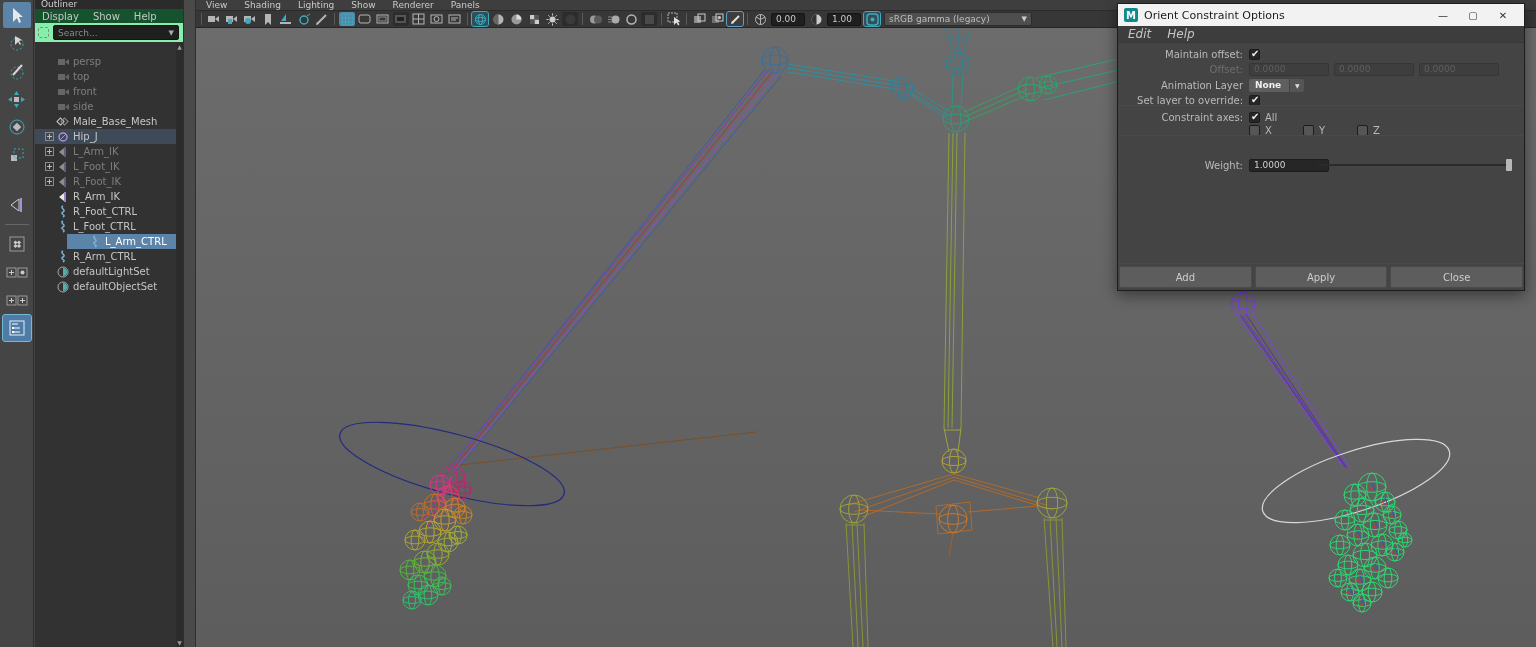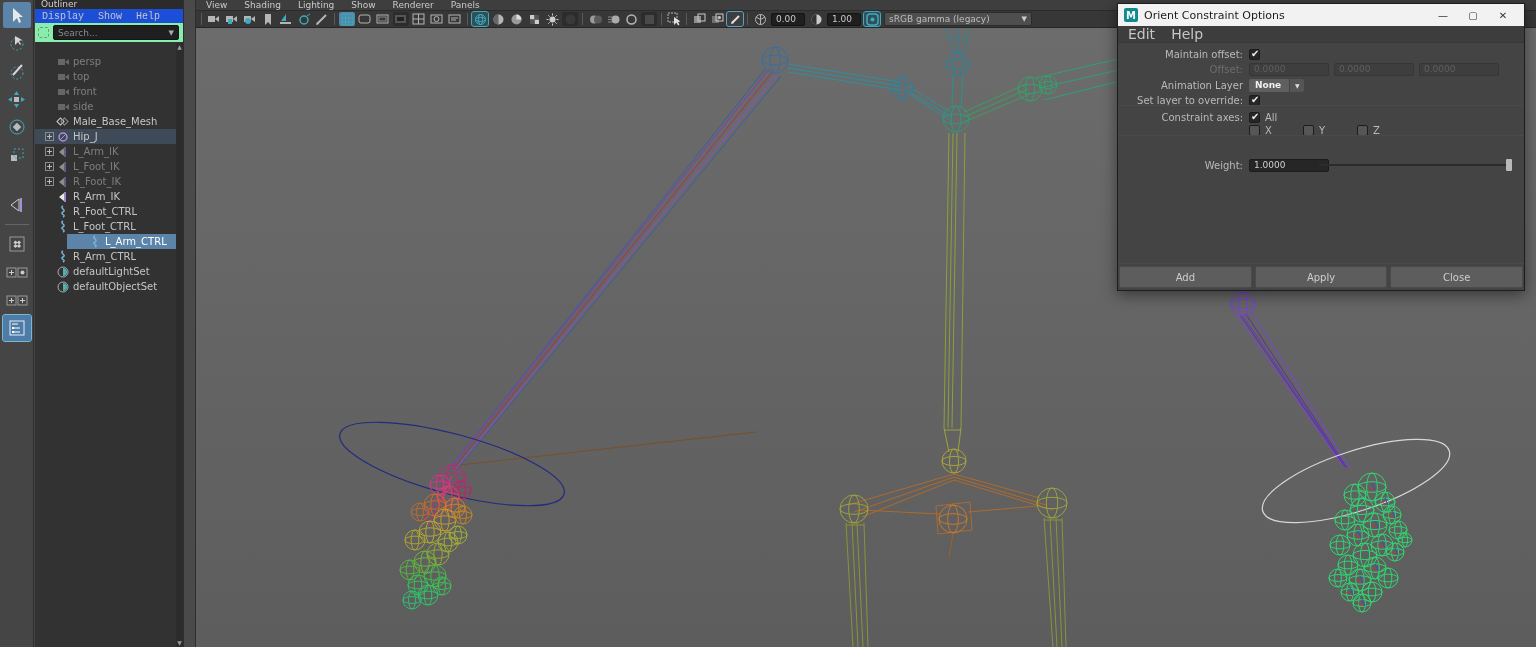--- a/index.html
+++ b/index.html
@@ -11,21 +11,21 @@
   .toolbox { position:absolute; left:0; top:0; width:34px; height:647px; background:#454545; border-right:1px solid #2e2e2e; }
   .tool { width:28px; height:26px; margin:2px auto 2px auto; display:flex; align-items:center; justify-content:center; border-radius:2px; }
   .tool.selected { background:#5b84a8; }
   .tool.selected2 { background:#4f7ca6; outline:1px solid #74b9d8; }
   .tbox-divider { width:24px; height:1px; background:#666; margin:6px auto; }
   .tbox-gap { height:20px; }
 
   
   .outliner { position:absolute; left:35px; top:0; width:148px; height:647px; background:#323232; }
   .ol-tab { height:9px; background:#2b2b2b; color:#cfcfcf; font-size:9px; line-height:9px; padding-left:6px; overflow:hidden; }
-  .ol-menus { height:14px; display:flex; gap:14px; padding-left:7px; align-items:center; background:#1d4ed8;font-family:Liberation Mono, monospace; }
+  .ol-menus { height:14px; display:flex; gap:14px; padding-left:7px; align-items:center; background:#14532d; }
   .ol-menus span { color:#c6c6c6; font-size:10px; }
   .ol-search { height:19px; display:flex; align-items:center; gap:4px; padding:0 4px 0 3px; background:#86efac; }
   .sel-mask { width:11px; height:11px; border:1px dashed #8a8a8a; border-radius:2px; }
   .search-box { flex:1; height:15px; background:#1f1f1f; border:1px solid #151515; border-radius:2px;
                 display:flex; align-items:center; padding:0 4px; }
   .search-box .ph { color:#8a8a8a; font-size:9px; flex:1; }
   .search-box .dd { color:#aaa; font-size:7px; }
   .ol-list { position:absolute; top:54px; left:0; right:7px; }
   .ol-row { height:15px; display:flex; align-items:center; font-size:10px; color:#c6c6c6; position:relative; }
   .ol-row.lead { background:#3e4a57; }
@@ -66,21 +66,21 @@
 
   
   .dialog { position:absolute; left:1117px; top:3px; width:408px; height:288px; background:#444;
             border:1px solid #1d1d1d; box-shadow:0 4px 14px rgba(0,0,0,.45); }
   .dlg-title { height:22px; background:#f2f2f2; display:flex; align-items:center; padding:0 6px; }
   .maya-badge { width:14px; height:14px; background:#0f8a8f; color:#fff; font-size:10px; font-weight:bold;
                 display:flex; align-items:center; justify-content:center; border-radius:2px; margin-right:6px; }
   .dlg-title .ttl { color:#1c1c1c; font-size:11px; flex:1; }
   .win-btn { width:30px; height:20px; display:flex; align-items:center; justify-content:center; color:#333; font-size:10px; }
   .dlg-menus { height:17px; background:#3d3d3d; display:flex; gap:16px; align-items:center; padding-left:10px; border-bottom:1px solid #383838; }
-  .dlg-menus span { color:#c6c6c6; font-size:14px; }
+  .dlg-menus span { color:#c6c6c6; font-size:12px;font-style:italic; }
   .dlg-body { position:relative; height:226px; }
   .drow { position:absolute; left:0; right:4px; height:14px; display:flex; align-items:center; }
   .dlabel { width:131px; text-align:right; color:#b9b9b9; font-size:10px; padding-right:6px; flex:none; }
   .dlabel.dis { color:#6d6d6d; }
   .chk { width:11px; height:11px; background:#262626; border:1px solid #1c1c1c; border-radius:2px; position:relative; flex:none; }
   .chk.checked:before { content:"✔"; position:absolute; left:1px; top:-2px; color:#eee; font-size:10px; }
   .chk.empty { background:#565656; }
   .dfield { width:80px; height:13px; border-radius:2px; font-size:9px; display:flex; align-items:center; padding-left:4px; margin-right:5px; }
   .dfield.dis { background:#3e3e3e; border:1px solid #363636; color:#5f5f5f; }
   .dfield.en { background:#262626; border:1px solid #1c1c1c; color:#cfcfcf; }

